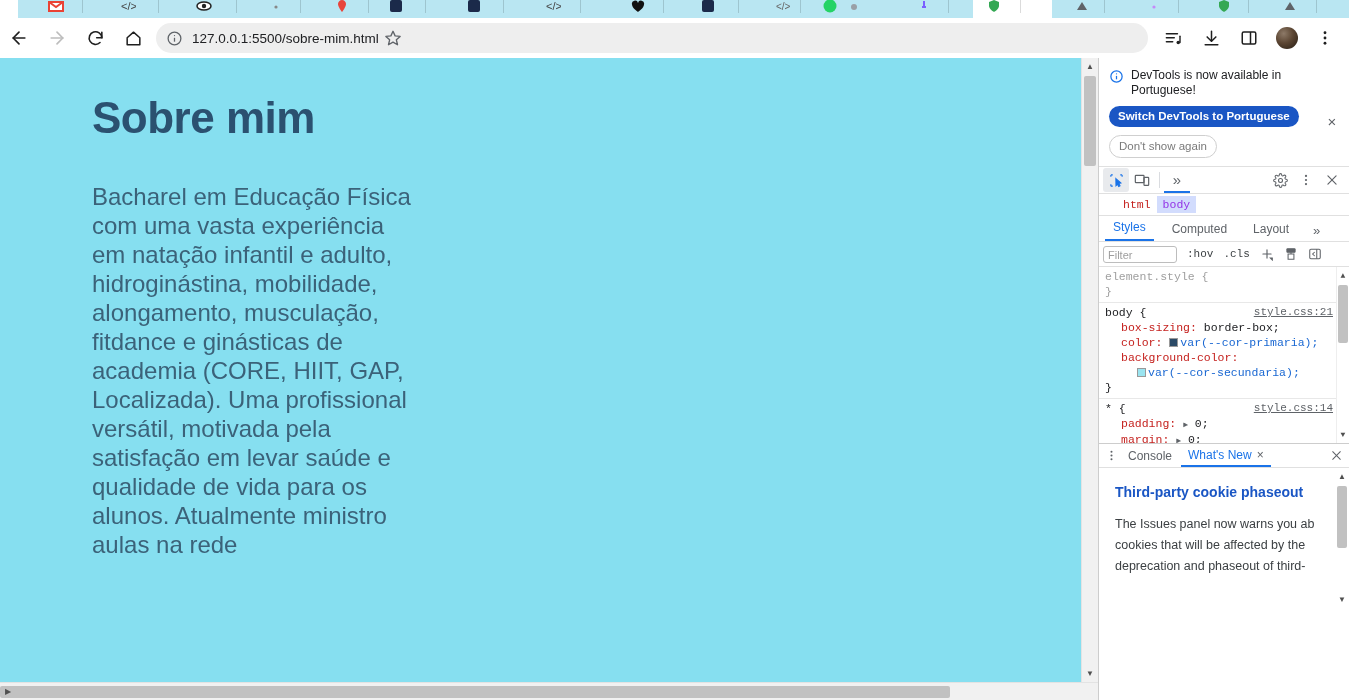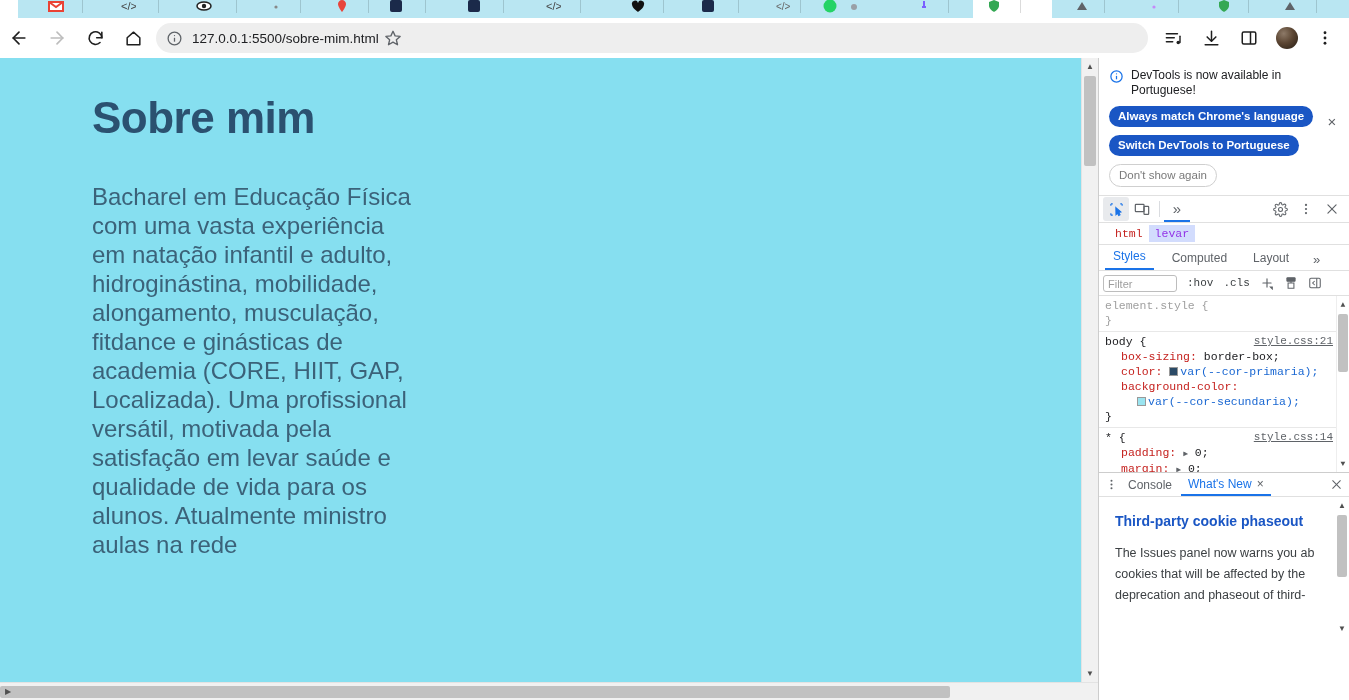--- a/index.html
+++ b/index.html
@@ -155,21 +155,21 @@
     width: 26px; height: 26px; display: flex; align-items: center;
     justify-content: center; color: #5f6368; font-size: 15px;
     border-bottom: 2px solid #1a73e8; flex: none;
   }
   .dt-sep { width: 1px; height: 16px; background: #dadce0; margin: 0 4px; flex: none; }
   .spacer { flex: 1 1 auto; }
 
   
   #dt-breadcrumb {
     display: flex; align-items: center; height: 22px;
-    border-bottom: 1px solid #e0e0e0; padding-left: 10px;
+    border-bottom: 1px solid #e0e0e0; padding-left: 18px;
     font-family: "Liberation Mono", monospace; font-size: 11.5px;
   }
   .crumb { padding: 2px 6px; color: #c5221f; }
   .crumb.sel { background: #d2dcfd; color: #9334e6; }
 
   
   #styles-tabs {
     display: flex; align-items: flex-end; height: 26px;
     border-bottom: 1px solid #e0e0e0; padding-left: 6px; gap: 10px;
   }
@@ -477,21 +477,20 @@
       <div class="row1">
         <span class="i-circle">
           <svg width="15" height="15" viewBox="0 0 24 24" fill="none" stroke="currentColor" stroke-width="2">
               <circle cx="12" cy="12" r="9"></circle>
               <line x1="12" y1="11" x2="12" y2="16.5"></line>
               <circle cx="12" cy="7.6" r="1" fill="currentColor" stroke="none"></circle>
             </svg>
         </span>
         <span id="lang-msg">DevTools is now available in Portuguese!</span>
       </div>
-      <div><span class="btn-pill">Always match Chrome's language</span></div>
       <div><span class="btn-pill">Switch DevTools to Portuguese</span></div>
       <div><span class="btn-pill ghost">Don't show again</span></div>
       <div id="lang-close">×</div>
     </div>
 
     <div id="dt-toolbar">
       <div class="dt-icon active">
         <svg width="15" height="15" viewBox="0 0 24 24" fill="none" stroke="currentColor" stroke-width="1.8">
             <path d="M3 3h5M3 3v5M21 3h-5M21 3v5M3 21h5M3 21v-5" stroke-dasharray="3 2"></path>
             <path d="M11 9l8 7-3.4.8 2 3.6-2 1.1-2-3.7-2.4 2.5z" fill="currentColor"></path>
@@ -522,21 +521,21 @@
       <div class="dt-icon">
         <svg width="14" height="14" viewBox="0 0 24 24" fill="none" stroke="currentColor" stroke-width="2" stroke-linecap="round">
             <line x1="5" y1="5" x2="19" y2="19"></line>
             <line x1="19" y1="5" x2="5" y2="19"></line>
           </svg>
       </div>
     </div>
 
     <div id="dt-breadcrumb">
       <span class="crumb">html</span>
-      <span class="crumb sel">levar</span>
+      <span class="crumb sel">body</span>
     </div>
 
     <div id="styles-tabs">
       <span class="pane-tab active">Styles</span>
       <span class="pane-tab">Computed</span>
       <span class="pane-tab">Layout</span>
       <span class="pane-overflow">»</span>
     </div>
 
     <div id="filter-row">

